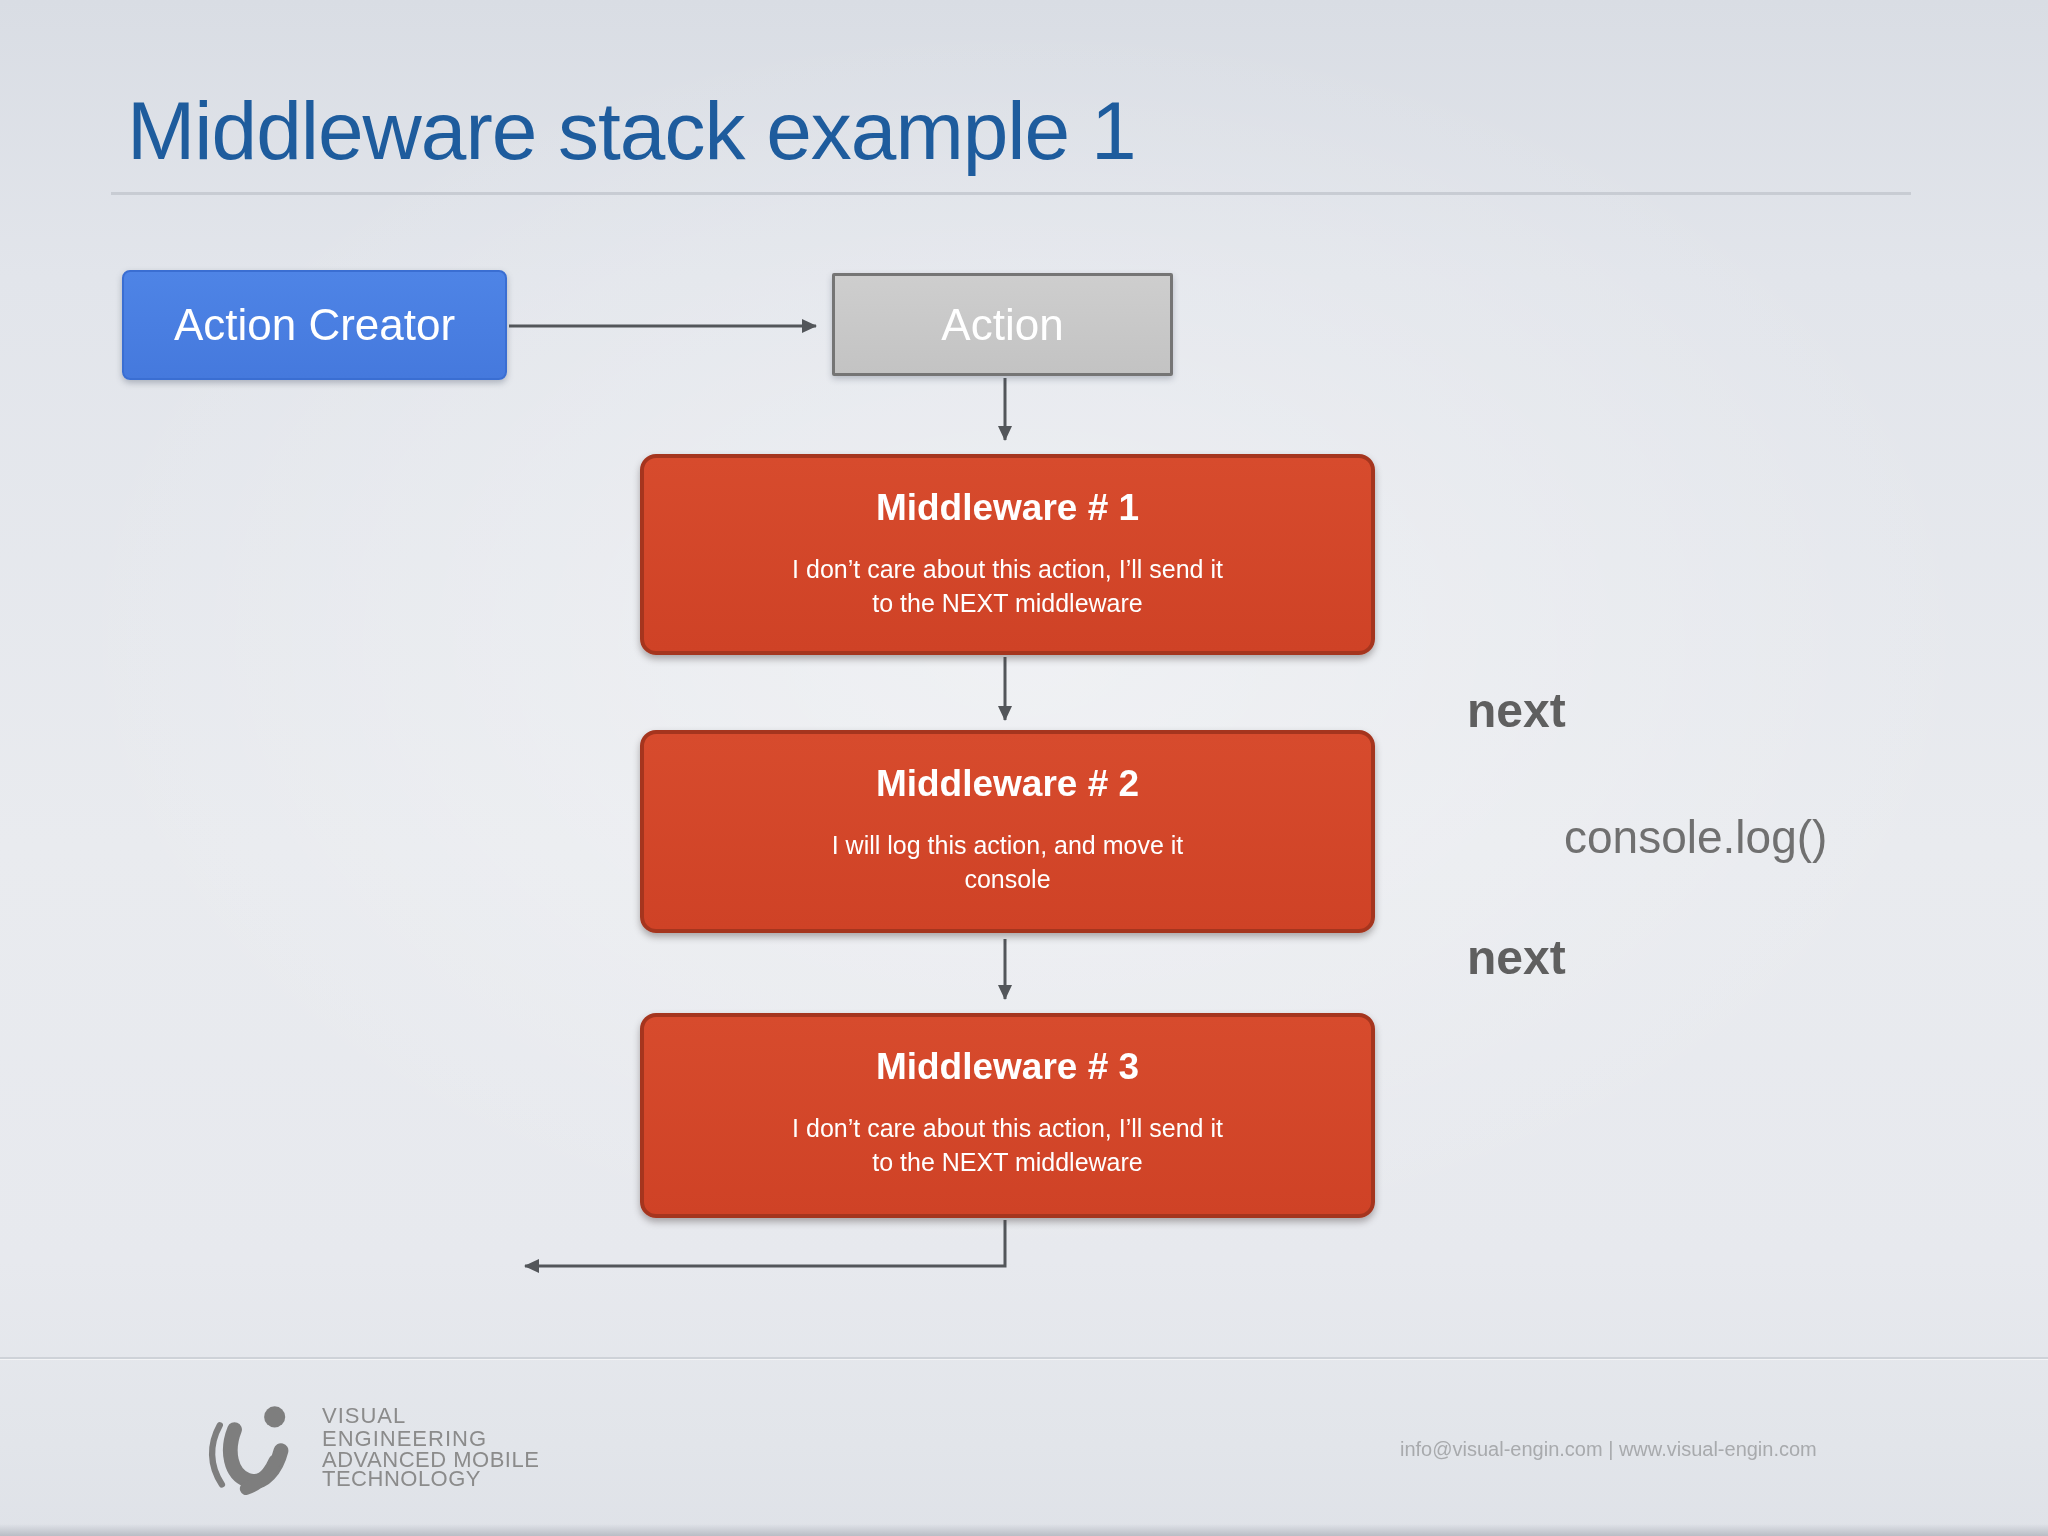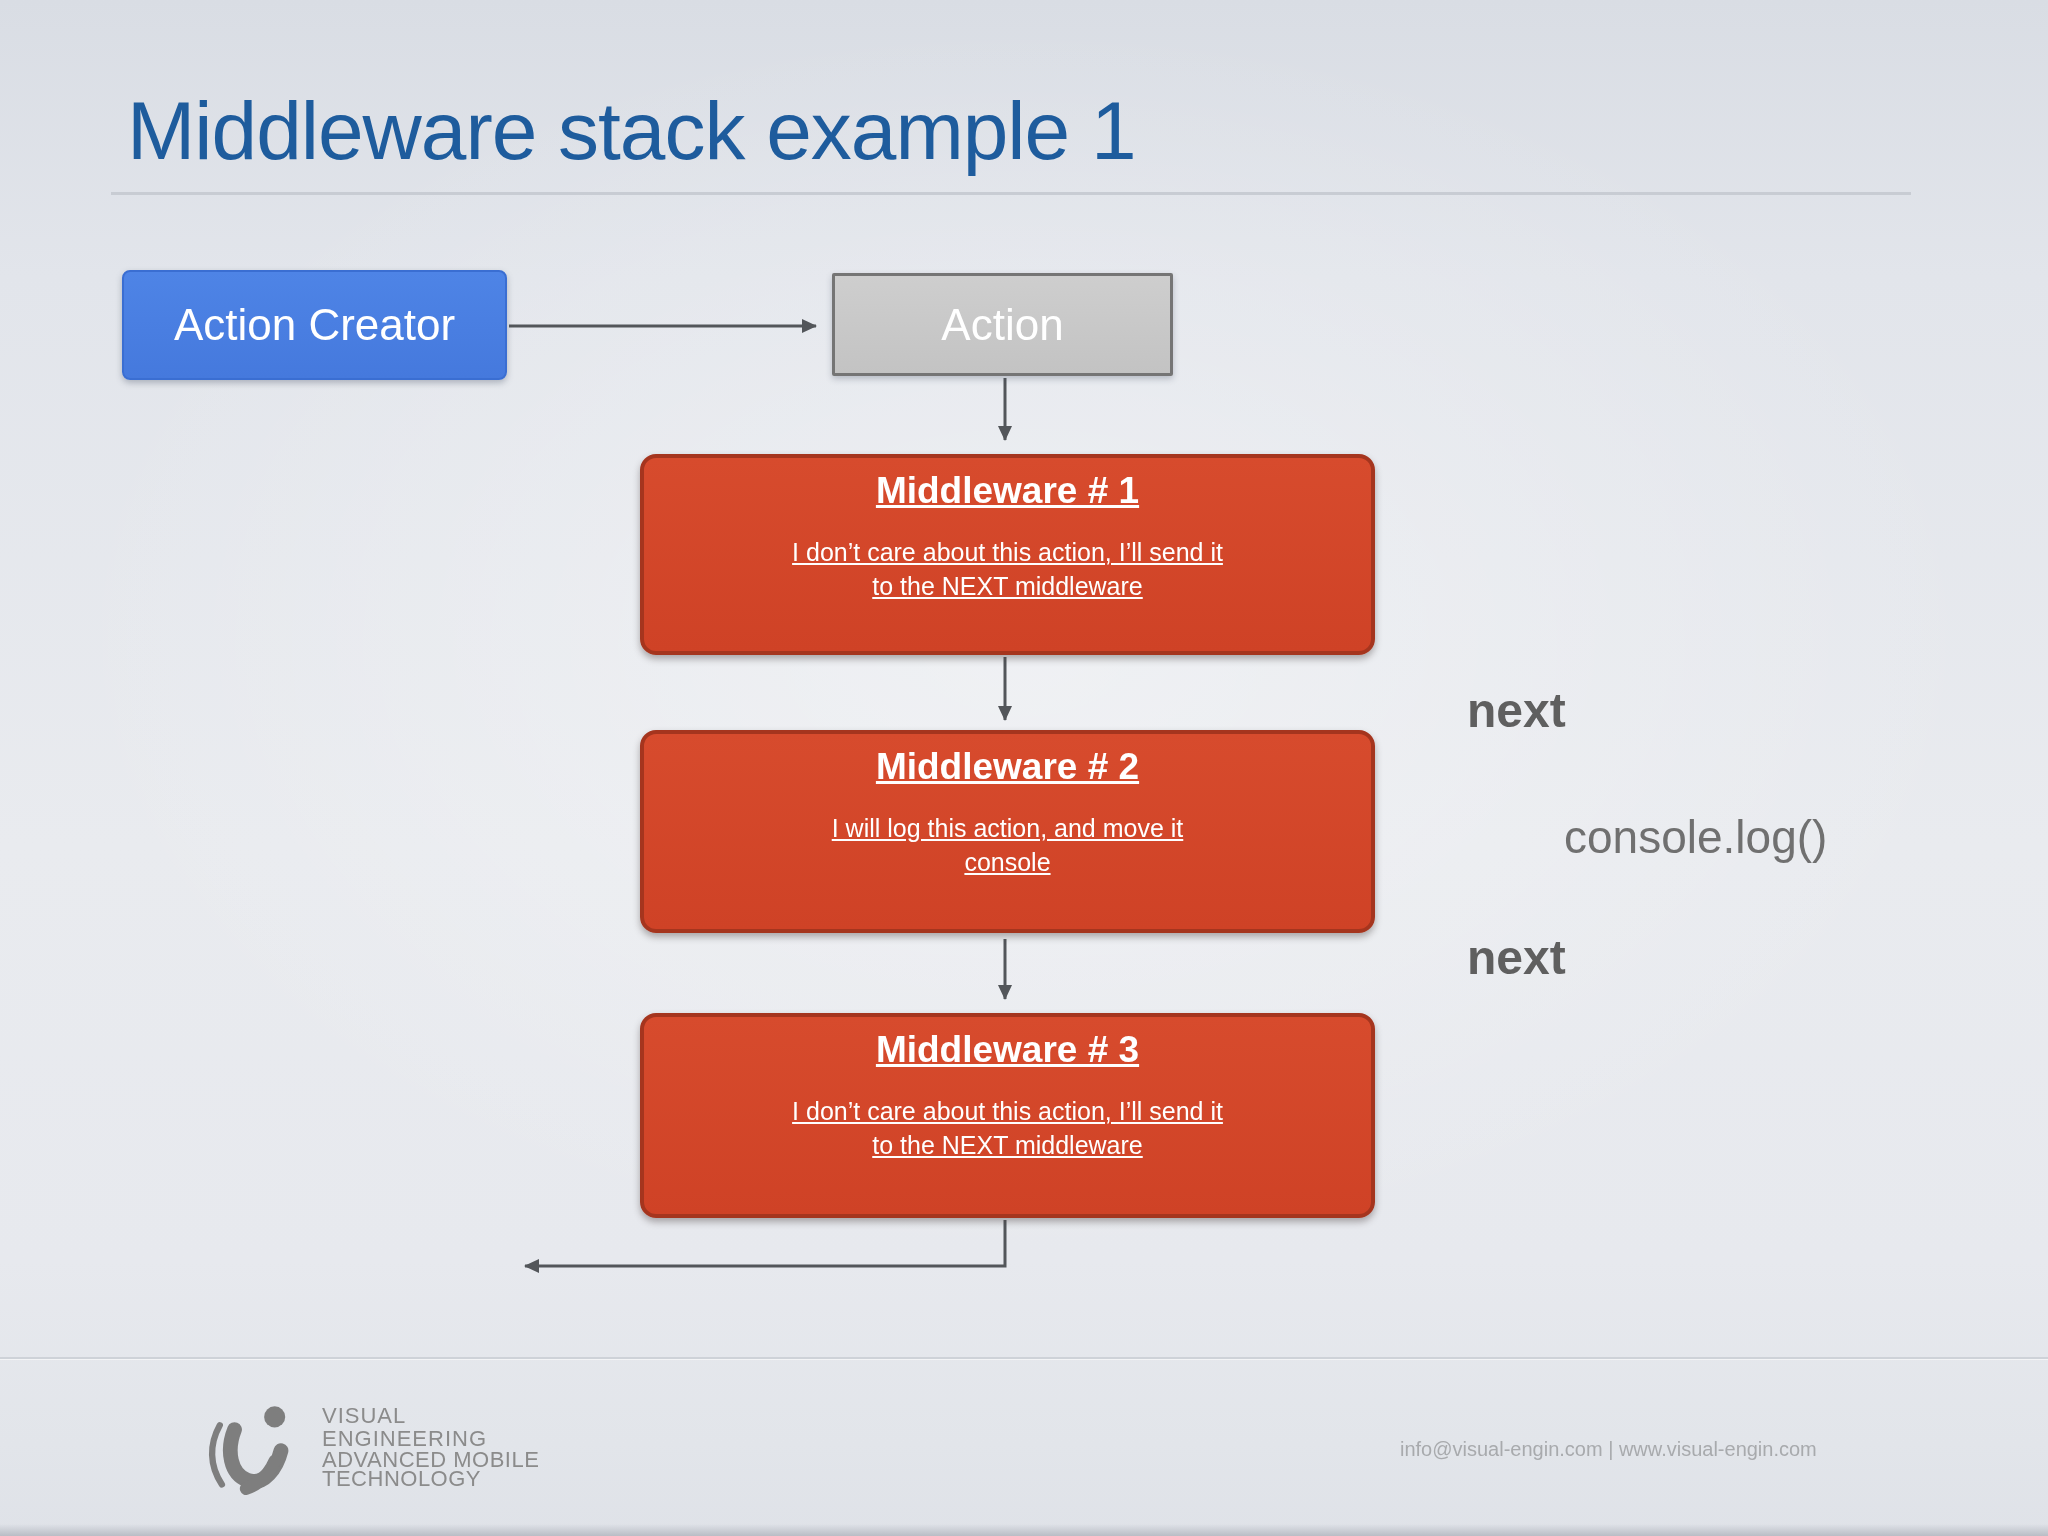--- a/index.html
+++ b/index.html
@@ -30,21 +30,21 @@
   .node-gray{
     background:linear-gradient(180deg,#cecece,#c3c3c3);
     border:3px solid #757575; border-radius:2px;
     box-shadow:0 3px 6px rgba(70,80,100,0.3);
     font-size:44px;
   }
   .node-red{
     background:linear-gradient(180deg,#d74b2d,#cf4226);
     border:4px solid #a5351e; border-radius:16px;
     box-shadow:0 4px 7px rgba(70,60,60,0.4);
-    display:block; padding-top:12px;text-decoration:underline;
+    display:block; padding-top:29px;
   }
   .mw-title{font-size:37px; font-weight:700; margin:0 0 24px 0; text-align:center;}
   .mw-body{font-size:25px; font-weight:400; line-height:1.35; text-align:center;}
   .mw-body div{white-space:nowrap;}
   .ann-next{position:absolute; font-size:48px; font-weight:700; color:#5f5f5f; white-space:nowrap;}
   .ann-console{position:absolute; left:1564px; top:810px; font-size:46px; font-weight:400; color:#707070; white-space:nowrap;}
   .footer-rule{position:absolute; left:0; top:1357px; width:2048px; height:2px; background:#ced2d8;
     box-shadow:0 1px 0 #f3f4f6;}
   .logo{position:absolute; left:205px; top:1400px; display:flex; align-items:flex-start;}
   .logo-mark{width:95px; height:95px;}

